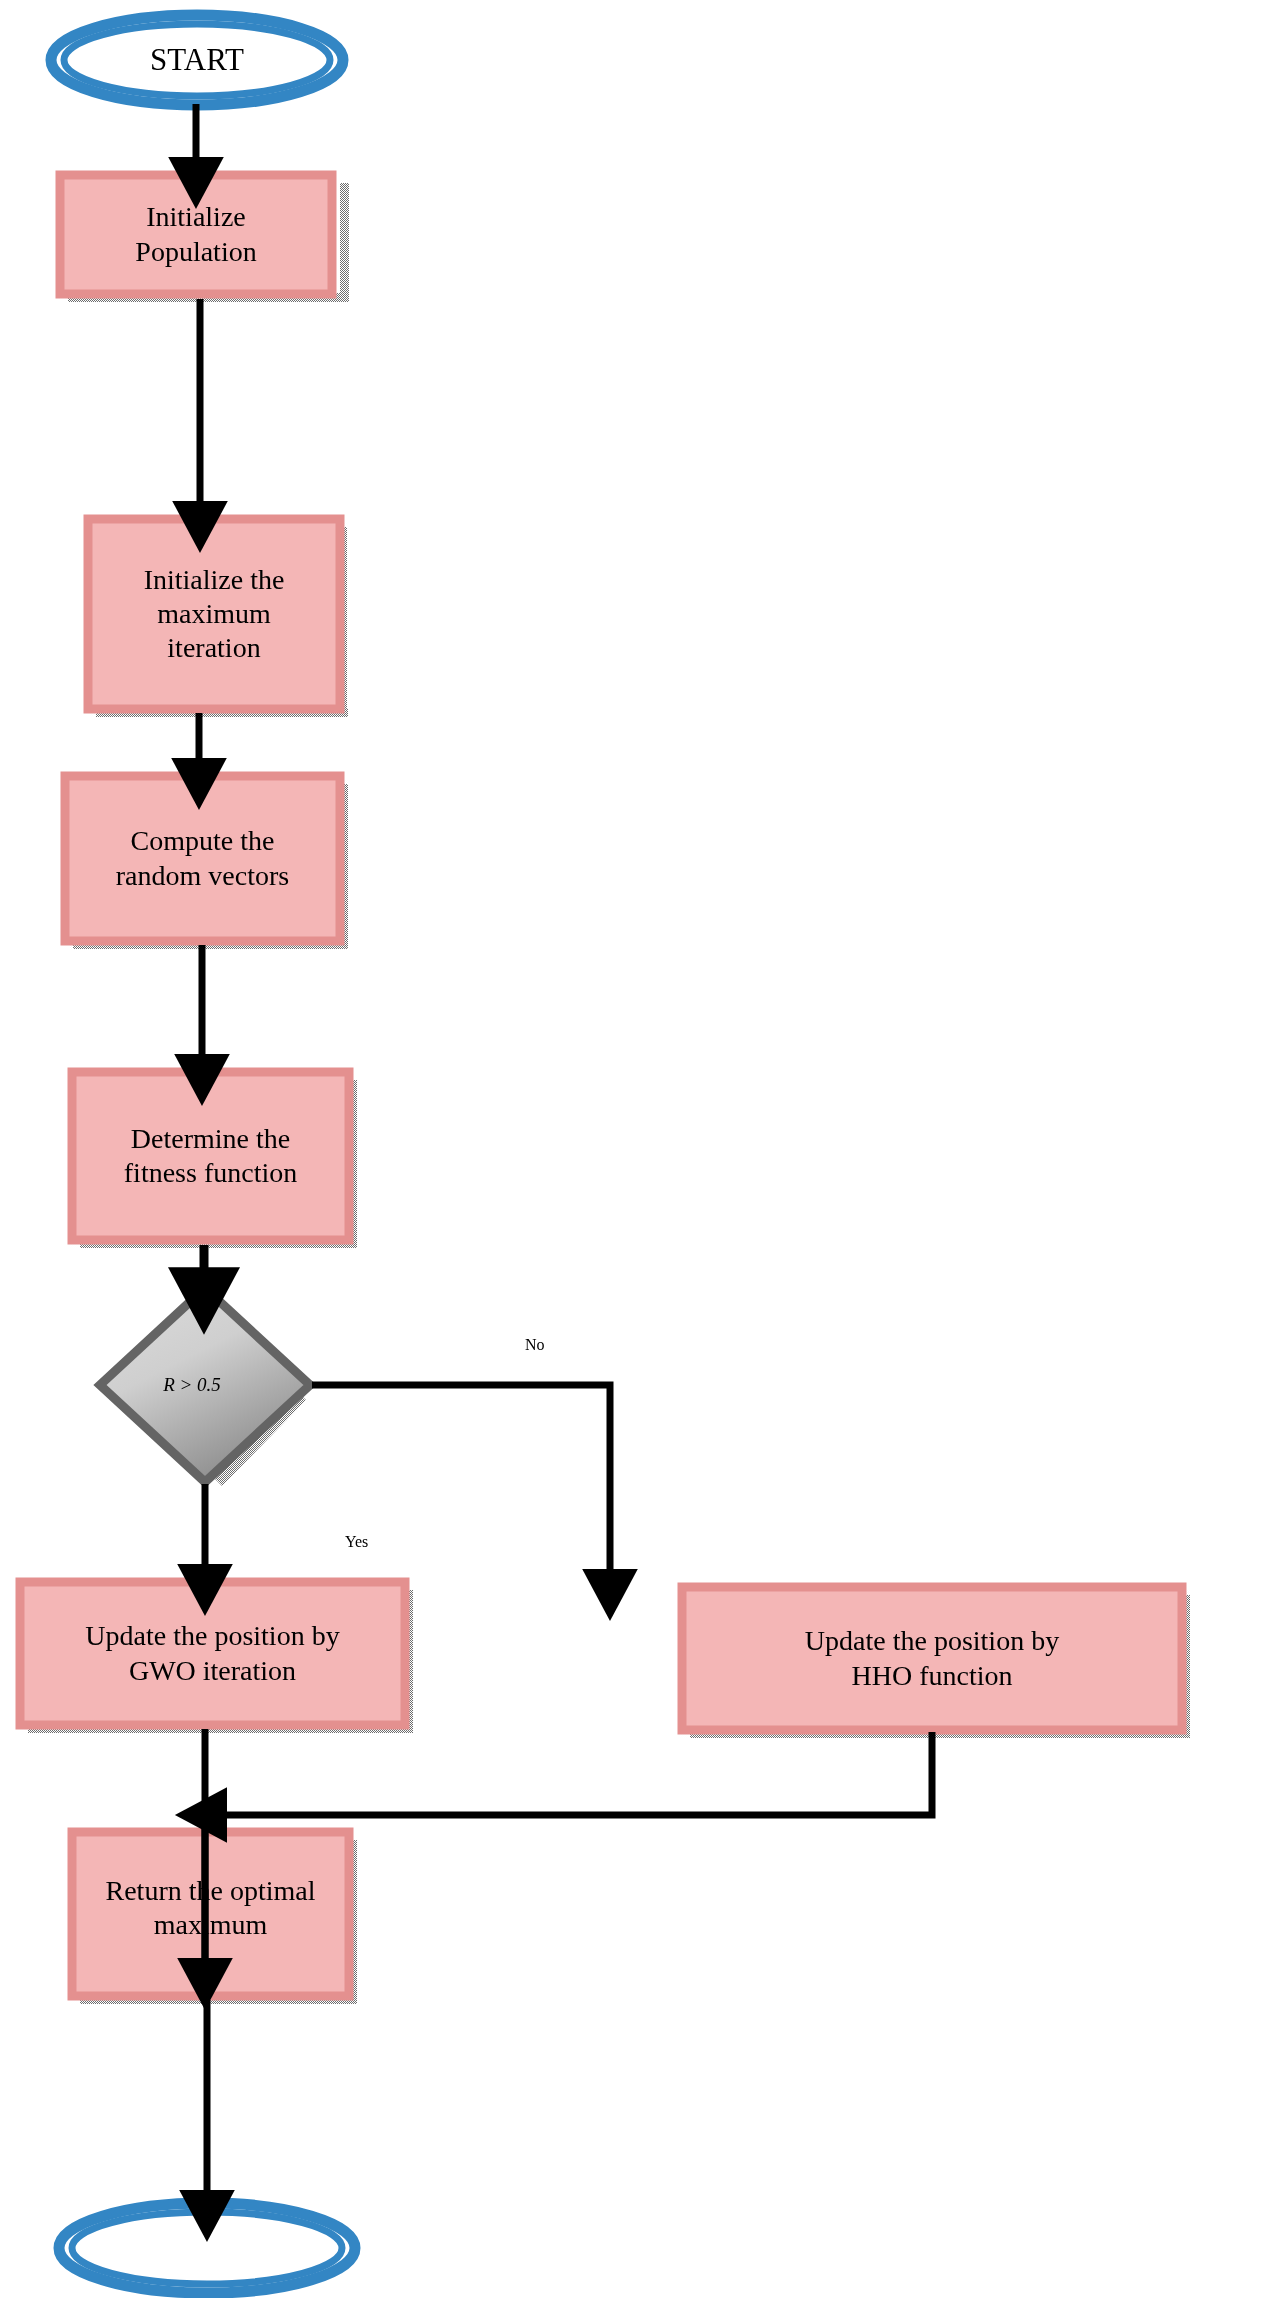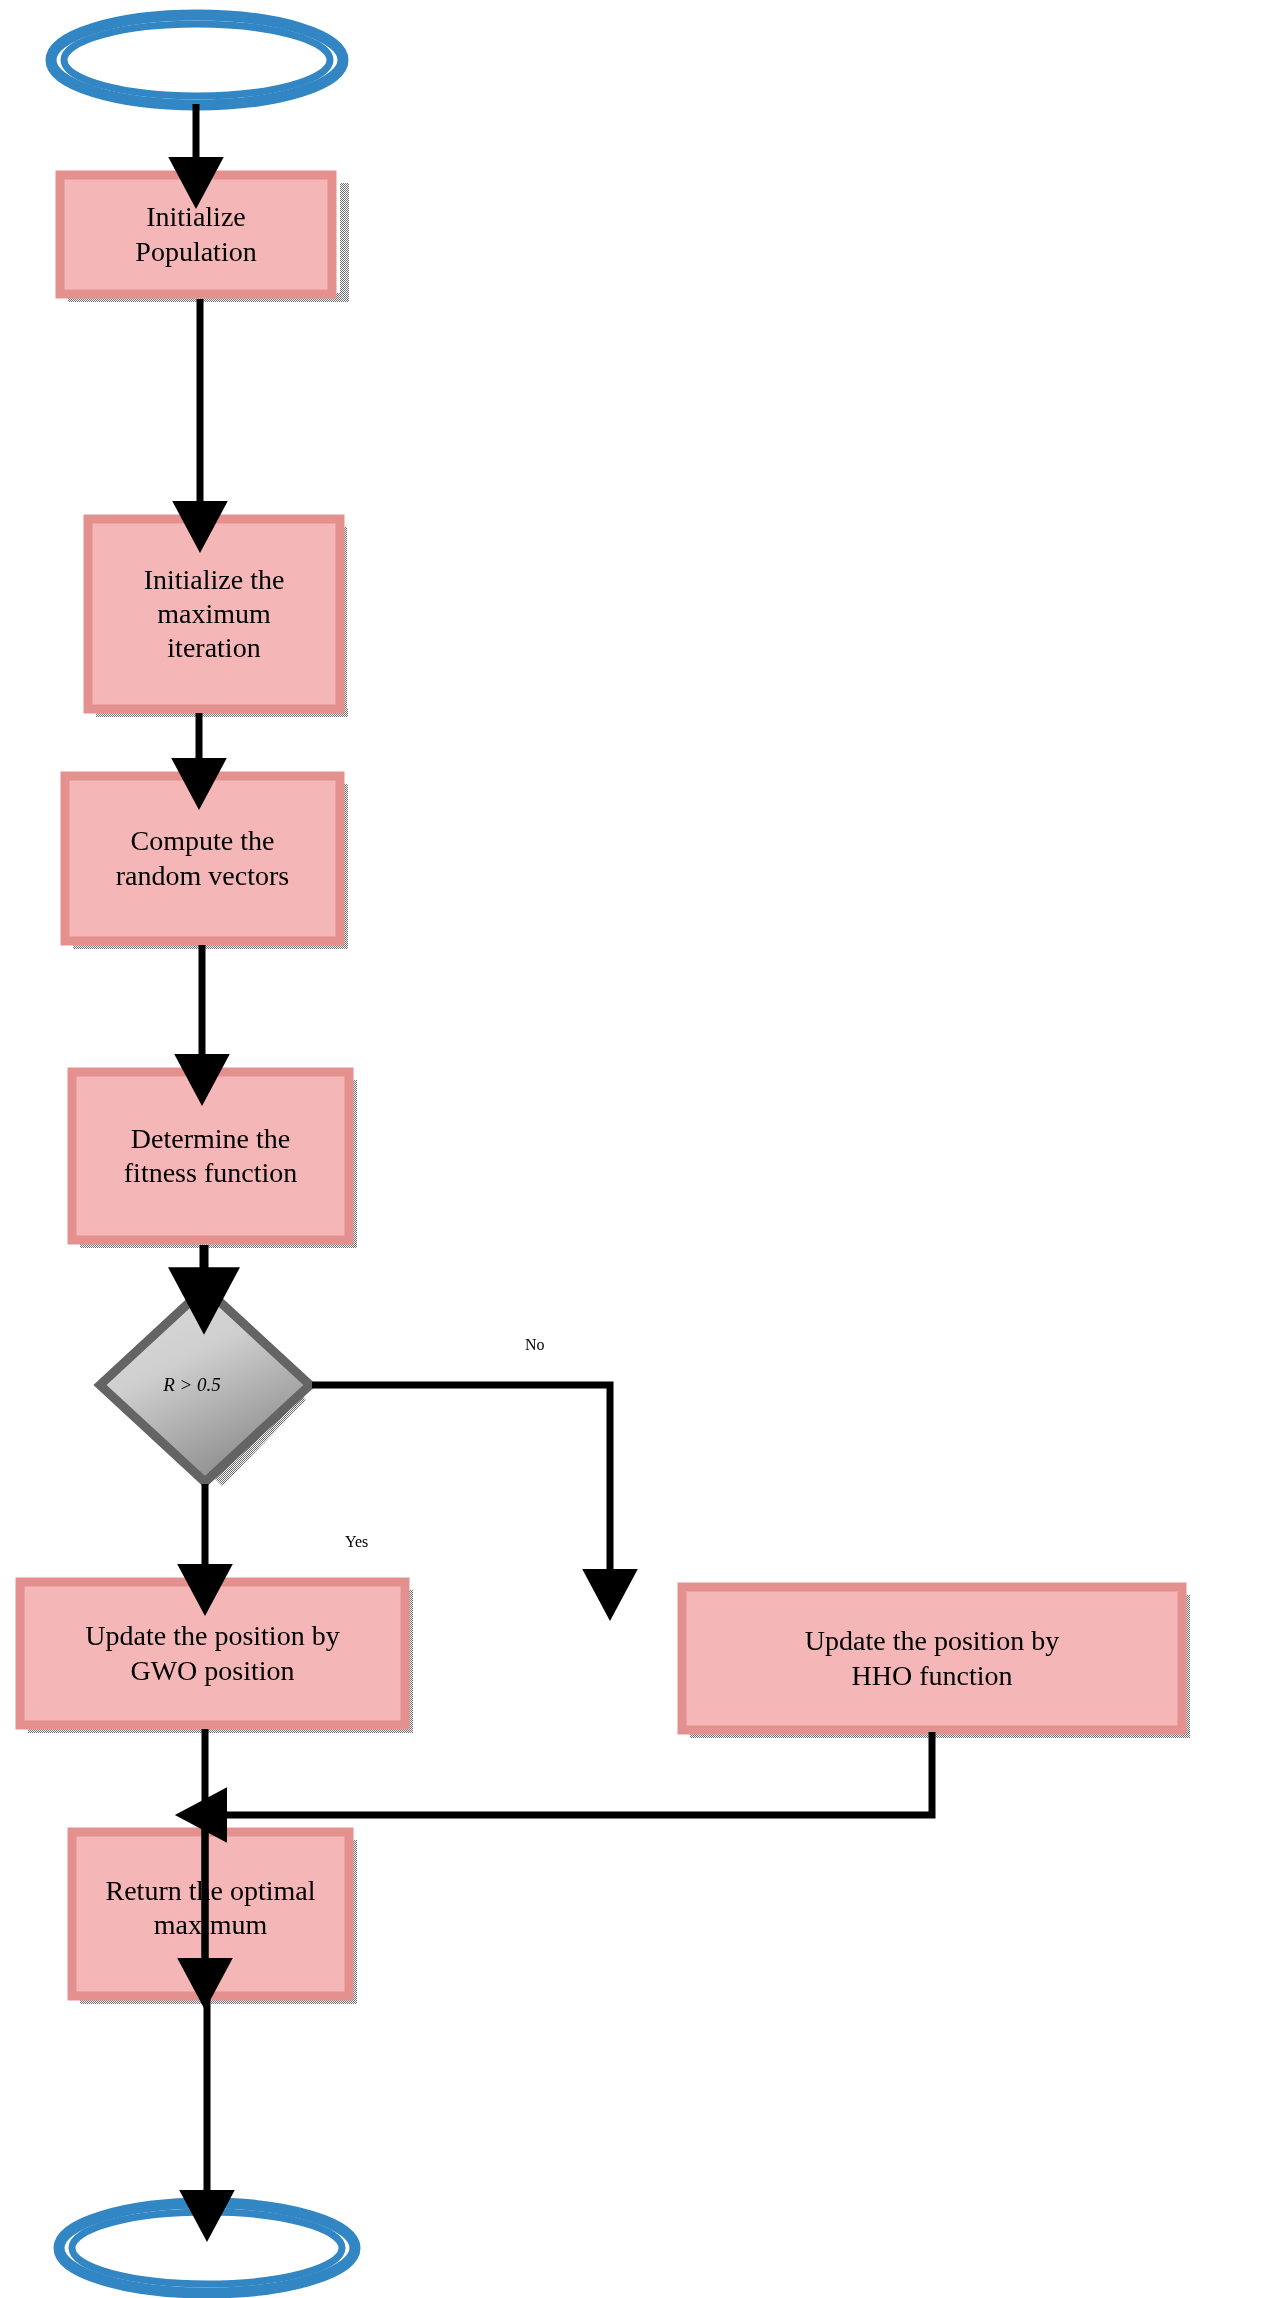--- a/index.html
+++ b/index.html
@@ -101,20 +101,21 @@
       <path d="M312,1385 L610,1385 L610,1577" marker-end="url(#arrow)"></path>
       <path d="M932,1732 L932,1815 L219,1815" marker-end="url(#arrowL)"></path>
       <line x1="205" y1="1729" x2="205" y2="1822"></line>
       <line x1="205" y1="1815" x2="205" y2="1822" stroke-width="7"></line>
       <line x1="205" y1="1815" x2="205" y2="1966"></line>
       <line x1="205" y1="1815" x2="205" y2="1966" marker-end="url(#arrow)"></line>
       <line x1="207" y1="2000" x2="207" y2="2198" marker-end="url(#arrow)"></line>
     </g>
   </svg>
 
+  <div class="node-text term-text" style="left:51px;top:18px;width:292px;height:84px;">START</div>
 
   <div class="node-text proc-text" style="left:92px;top:523px;width:244px;height:182px;">
     <span>
       <span>Initialize the</span><br>
       <span>maximum</span><br>
       <span>iteration</span>
     </span>
   </div>
 
   <div class="node-text proc-text" style="left:64px;top:179px;width:264px;height:111px;">
@@ -140,21 +141,21 @@
 
   <div class="node-text dec-text" style="left:127px;top:1360px;width:130px;height:50px;">R &gt; 0.5</div>
 
   <div class="edge-label" style="left:345px;top:1533px;">Yes</div>
 
   <div class="edge-label" style="left:525px;top:1336px;">No</div>
 
   <div class="node-text proc-text" style="left:24px;top:1586px;width:377px;height:135px;">
     <span>
       <span>Update the position by</span><br>
-      <span>GWO position</span>
+      <span>GWO iteration</span>
     </span>
   </div>
 
   <div class="node-text proc-text" style="left:686px;top:1591px;width:492px;height:135px;">
     <span>
       <span>Update the position by</span><br>
       <span>HHO function</span>
     </span>
   </div>
 

